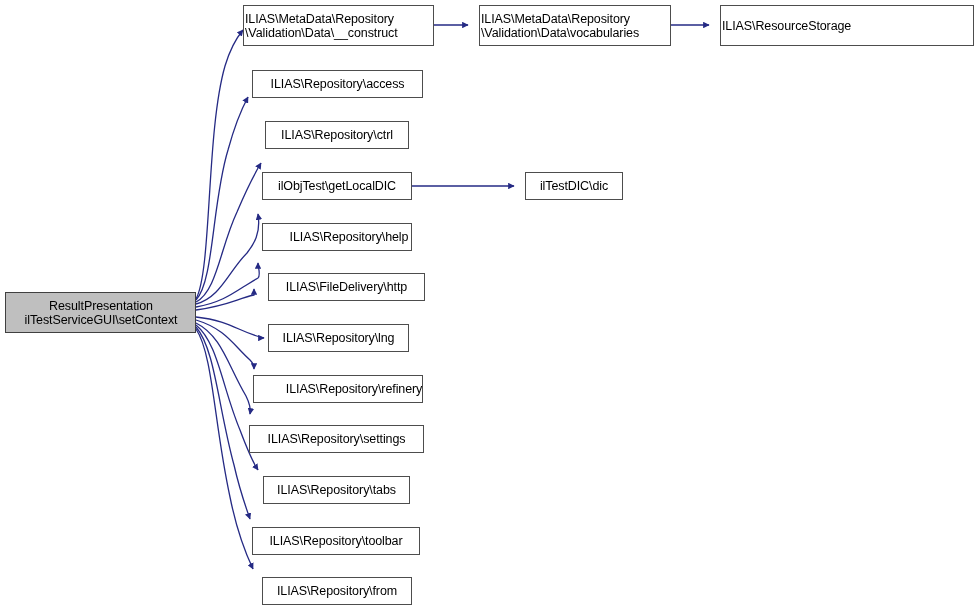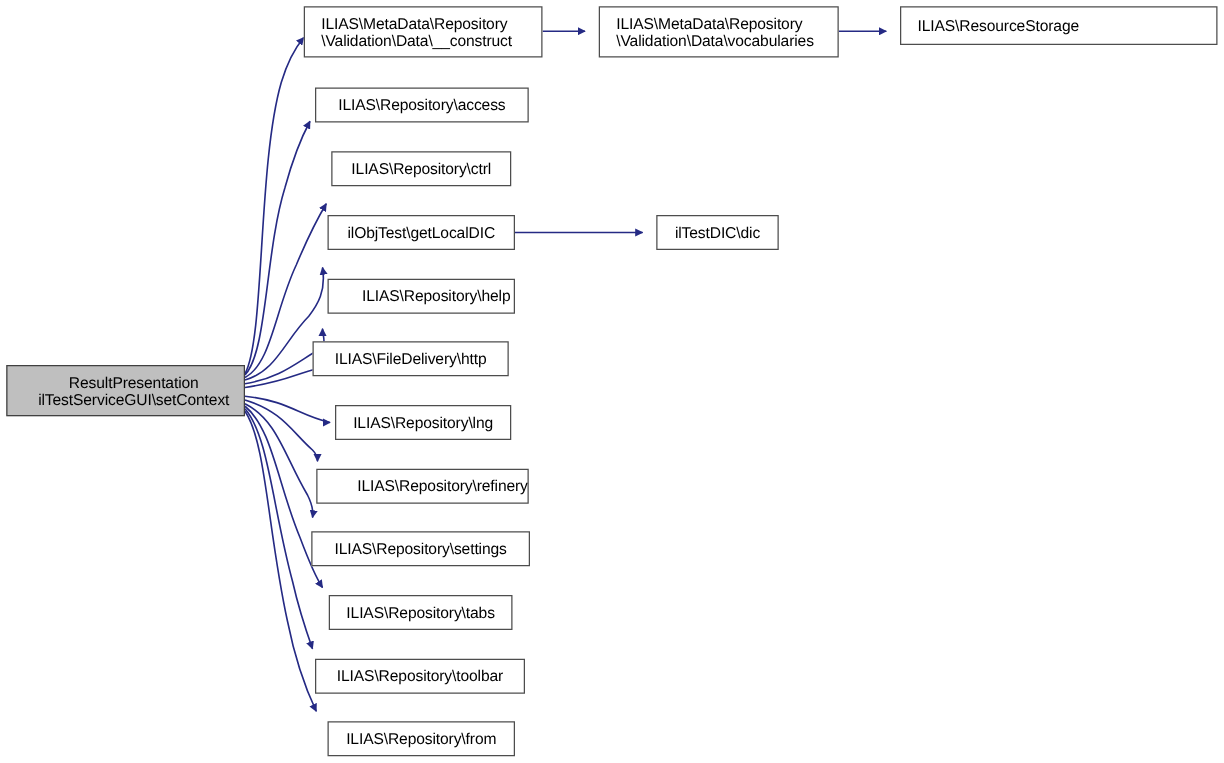--- a/index.html
+++ b/index.html
@@ -26,21 +26,21 @@
     text-align:center;
     letter-spacing:-0.1px;
   }
   .node.root{
     background:#bfbfbf;
     border:1px solid #404040;
   }
   .node.multiline{
     justify-content:flex-start;
     text-align:left;
-    padding-left:13px;
+    padding-left:1px;
   }
   .node .lbl{display:block;}
 </style>
 </head>
 <body>
 
 <div id="canvas">
   <svg id="edges" xmlns="http://www.w3.org/2000/svg" viewBox="0 0 979 610">
     <defs>
       <marker id="arrow" viewBox="0 0 10 10" refX="9" refY="5" markerWidth="5" markerHeight="5" orient="auto-start-reverse">
@@ -62,27 +62,27 @@
         <path d="M196,329 C213,354 214,424 230,497 C235,522 244,550 253,569" fill="none" stroke="#252a84" stroke-width="1.3" marker-end="url(#arrow)"></path>
         <path d="M434,25 L468,25" fill="none" stroke="#252a84" stroke-width="1.3" marker-end="url(#arrow)"></path>
         <path d="M671,25 L709,25" fill="none" stroke="#252a84" stroke-width="1.3" marker-end="url(#arrow)"></path>
         <path d="M412,186 L514,186" fill="none" stroke="#252a84" stroke-width="1.3" marker-end="url(#arrow)"></path>
       </g>
   </svg>
   <div id="node-layer">
       <div class="node root multiline" style="left: 5px; top: 292px; width: 191px; height: 41px;"><div style="width: 100%; text-align: center;"><span class="lbl">ResultPresentation</span><span class="lbl">ilTestServiceGUI\setContext</span></div></div>
       <div class="node multiline" style="left: 243px; top: 5px; width: 191px; height: 41px;"><div><span class="lbl">ILIAS\MetaData\Repository</span><span class="lbl">\Validation\Data\__construct</span></div></div>
       <div class="node multiline" style="left: 479px; top: 5px; width: 192px; height: 41px;"><div><span class="lbl">ILIAS\MetaData\Repository</span><span class="lbl">\Validation\Data\vocabularies</span></div></div>
-      <div class="node multiline" style="left: 720px; top: 5px; width: 254px; height: 31px;"><div><span class="lbl">ILIAS\ResourceStorage</span></div></div>
+      <div class="node multiline" style="left: 720px; top: 5px; width: 254px; height: 41px;"><div><span class="lbl">ILIAS\ResourceStorage</span></div></div>
       <div class="node" style="left: 252px; top: 70px; width: 171px; height: 28px;"><div><span class="lbl">ILIAS\Repository\access</span></div></div>
       <div class="node" style="left: 265px; top: 121px; width: 144px; height: 28px;"><div><span class="lbl">ILIAS\Repository\ctrl</span></div></div>
       <div class="node" style="left: 262px; top: 172px; width: 150px; height: 28px;"><div><span class="lbl">ilObjTest\getLocalDIC</span></div></div>
       <div class="node" style="left: 525px; top: 172px; width: 98px; height: 28px;"><div><span class="lbl">ilTestDIC\dic</span></div></div>
       <div class="node" style="left: 262px; top: 223px; width: 150px; height: 28px; padding-left: 24px;"><div><span class="lbl">ILIAS\Repository\help</span></div></div>
-      <div class="node" style="left: 250px; top: 273px; width: 157px; height: 28px;"><div><span class="lbl">ILIAS\FileDelivery\http</span></div></div>
+      <div class="node" style="left: 268px; top: 273px; width: 157px; height: 28px;"><div><span class="lbl">ILIAS\FileDelivery\http</span></div></div>
       <div class="node" style="left: 268px; top: 324px; width: 141px; height: 28px;"><div><span class="lbl">ILIAS\Repository\lng</span></div></div>
       <div class="node" style="left: 253px; top: 375px; width: 170px; height: 28px; padding-left: 32px;"><div><span class="lbl">ILIAS\Repository\refinery</span></div></div>
       <div class="node" style="left: 249px; top: 425px; width: 175px; height: 28px;"><div><span class="lbl">ILIAS\Repository\settings</span></div></div>
       <div class="node" style="left: 263px; top: 476px; width: 147px; height: 28px;"><div><span class="lbl">ILIAS\Repository\tabs</span></div></div>
       <div class="node" style="left: 252px; top: 527px; width: 168px; height: 28px;"><div><span class="lbl">ILIAS\Repository\toolbar</span></div></div>
       <div class="node" style="left: 262px; top: 577px; width: 150px; height: 28px;"><div><span class="lbl">ILIAS\Repository\from</span></div></div>
     </div>
 </div>
 
 </body></html>

